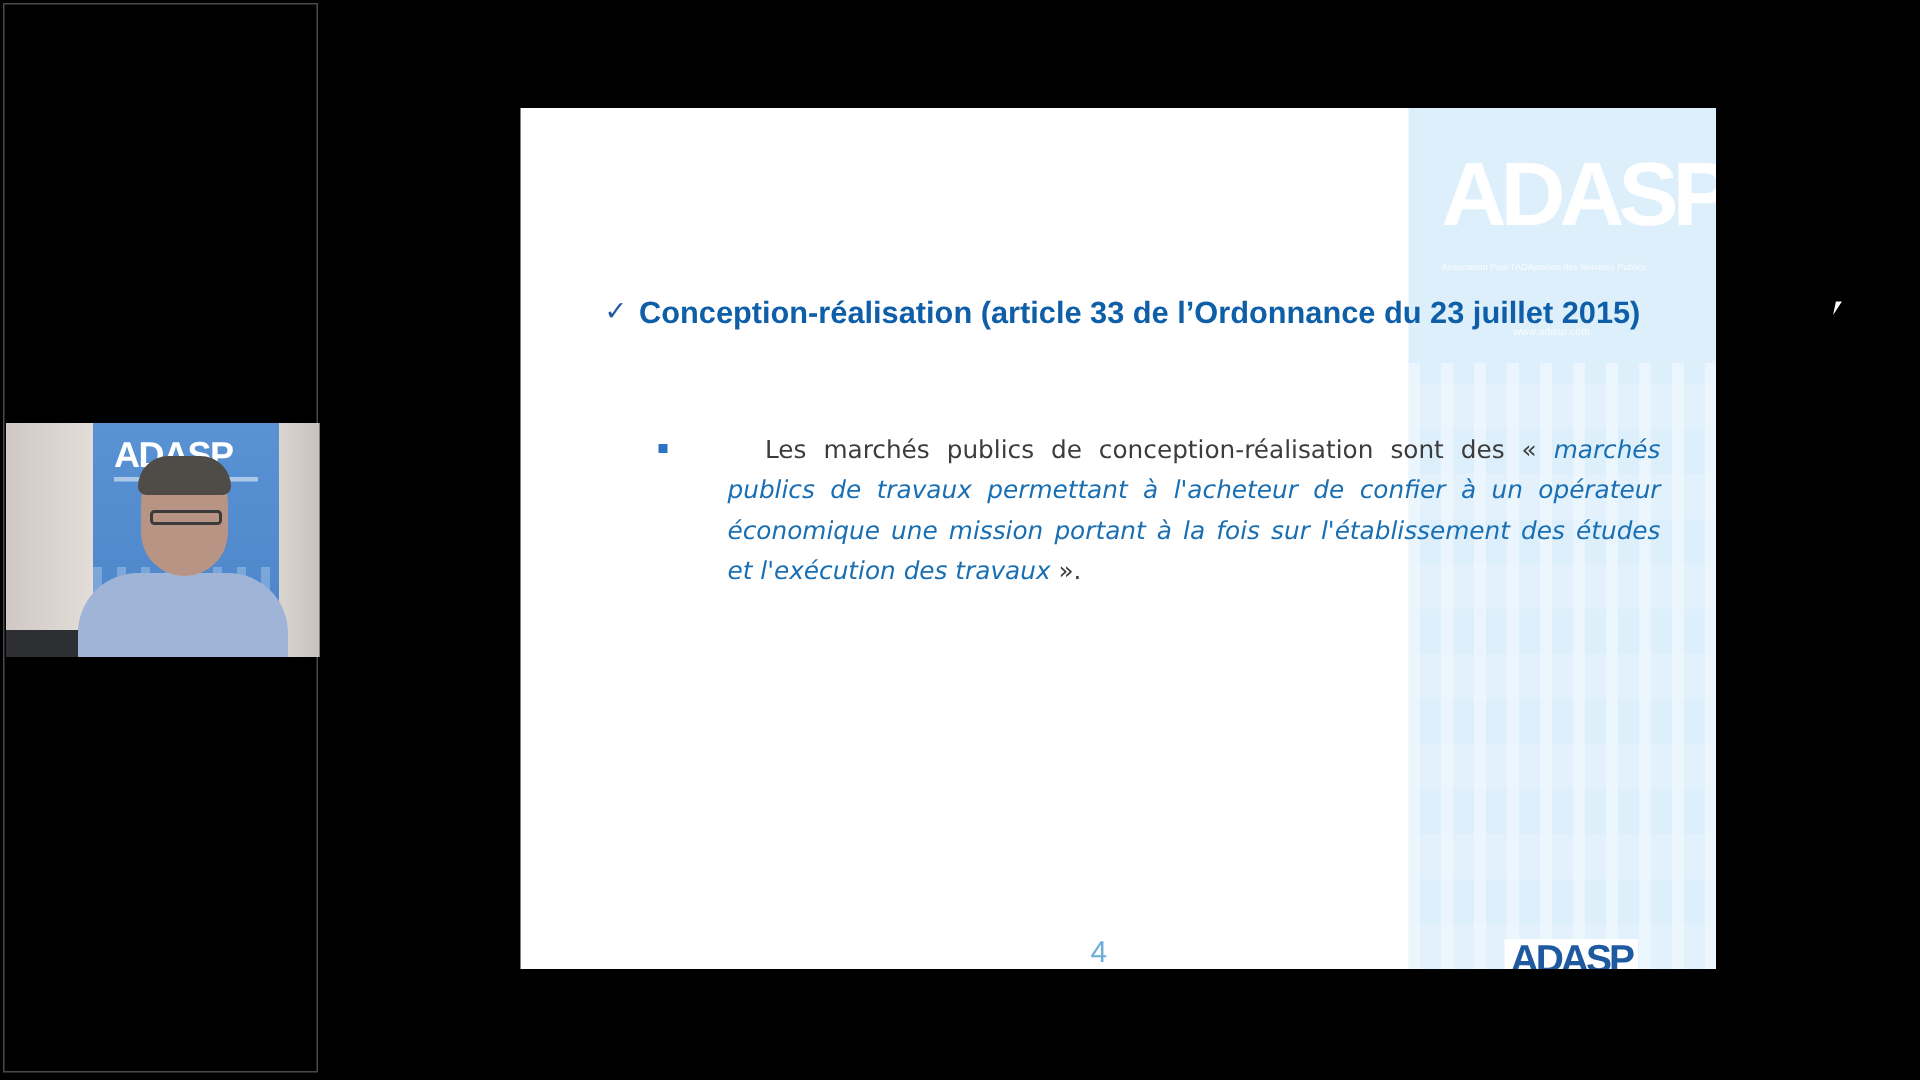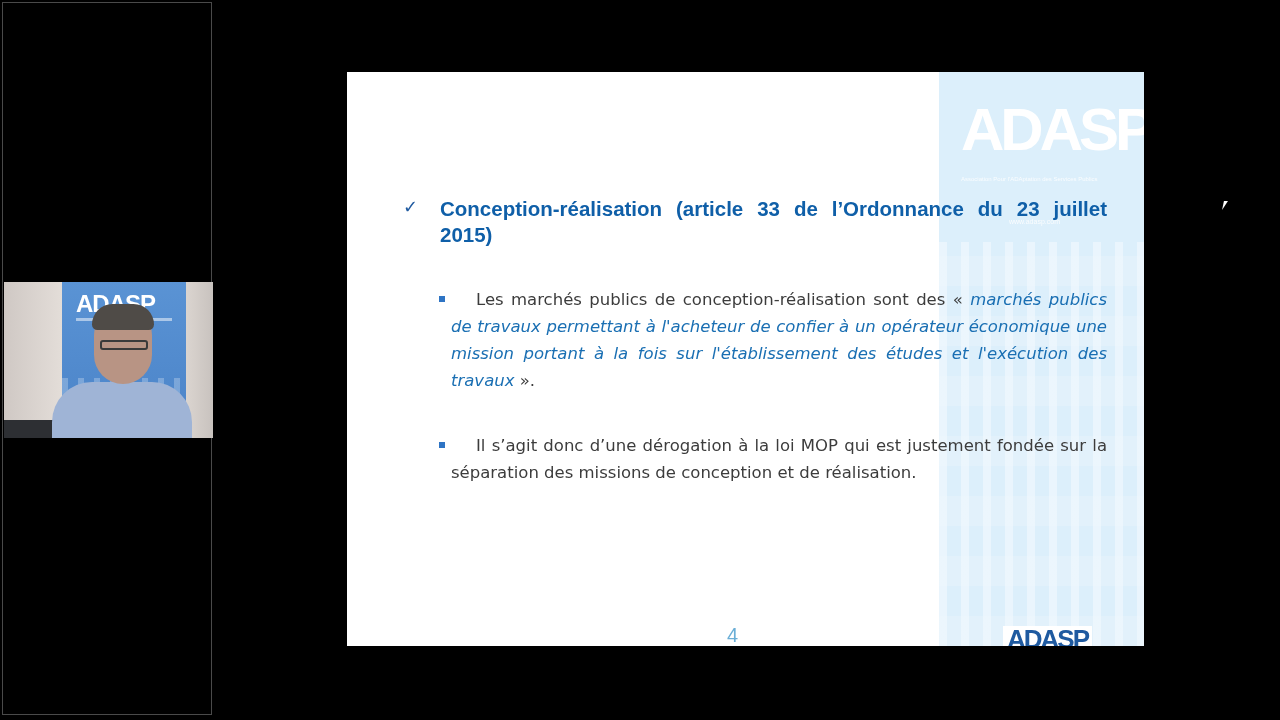--- a/index.html
+++ b/index.html
@@ -73,32 +73,32 @@
       position:absolute; left:24px; top:24px; color:#4f81bd; font-weight:bold; font-size:27px;
       white-space:nowrap;
     }
     .slide .heading-row {
       position:absolute; left:56px; top:124px; width:704px;
     }
     .slide .check {
       position:absolute; left:0; top:0; color:#1f5aa0; font-size:18px;
     }
     .slide .heading {
-      margin-left:37px; color:#0f5fa8; font-weight:bold; font-size:20.5px; line-height:26px;
+      margin-left:23px; color:#0f5fa8; font-weight:bold; font-size:20.5px; line-height:26px;
       text-align:justify; text-align-last:left;
     }
     .slide .bullet {
       position:absolute; left:92px; width:668px;
       font-family:"DejaVu Sans", sans-serif; font-size:16.5px; line-height:27px; color:#3c3c3c;
     }
     .slide .bullet .marker {
       position:absolute; left:0; top:10px; width:6px; height:6px; background:#2e74c4;
     }
     .slide .bullet .text {
-      margin-left:12px; text-align:justify; text-indent:25px;
+      margin-left:46px; text-align:justify; text-indent:25px;
     }
     .slide .bullet .text .quote { color:#1a6fb3; font-style:italic; }
     .slide .b1 { top:214px; }
     .slide .b2 { top:360px; }
     .slide .page-num {
       position:absolute; left:380px; top:552px; color:#6aaed6; font-size:20px;
     }
     .slide .footer-logo {
       position:absolute; left:656px; top:554px; color:#1f5aa0; font-weight:bold; font-size:26px;
       letter-spacing:-2px; background:#fff; padding:0 4px; line-height:26px; height:20px; overflow:hidden;
@@ -140,22 +140,18 @@
   <div class="heading-row">
     <span class="check">✓</span>
     <div class="heading">Conception-réalisation (article 33 de l’Ordonnance du 23 juillet 2015)</div>
   </div>
 
   <div class="bullet b1">
     <span class="marker"></span>
     <div class="text"><span>Les marchés publics de conception-réalisation sont des « </span><span class="quote">marchés publics de travaux permettant à l'acheteur de confier à un opérateur économique une mission portant à la fois sur l'établissement des études et l'exécution des travaux</span><span> ».</span></div>
   </div>
 
-  <div class="bullet b2">
-    <span class="marker"></span>
-    <div class="text"><span>Il s’agit donc d’une dérogation à la loi MOP qui est justement fondée sur la séparation des missions de conception et de réalisation.</span></div>
-  </div>
 
   <div class="page-num">4</div>
   <div class="footer-logo">ADASP</div>
 </div>
 
 <div class="cursor"></div>
 
 </body></html>

